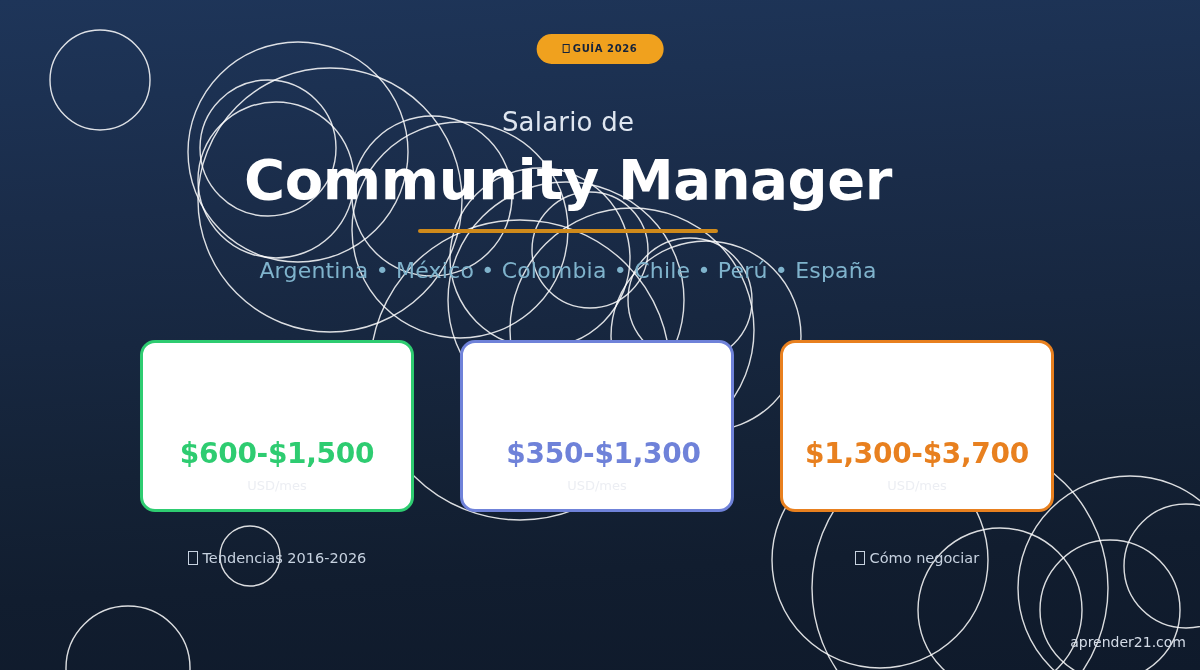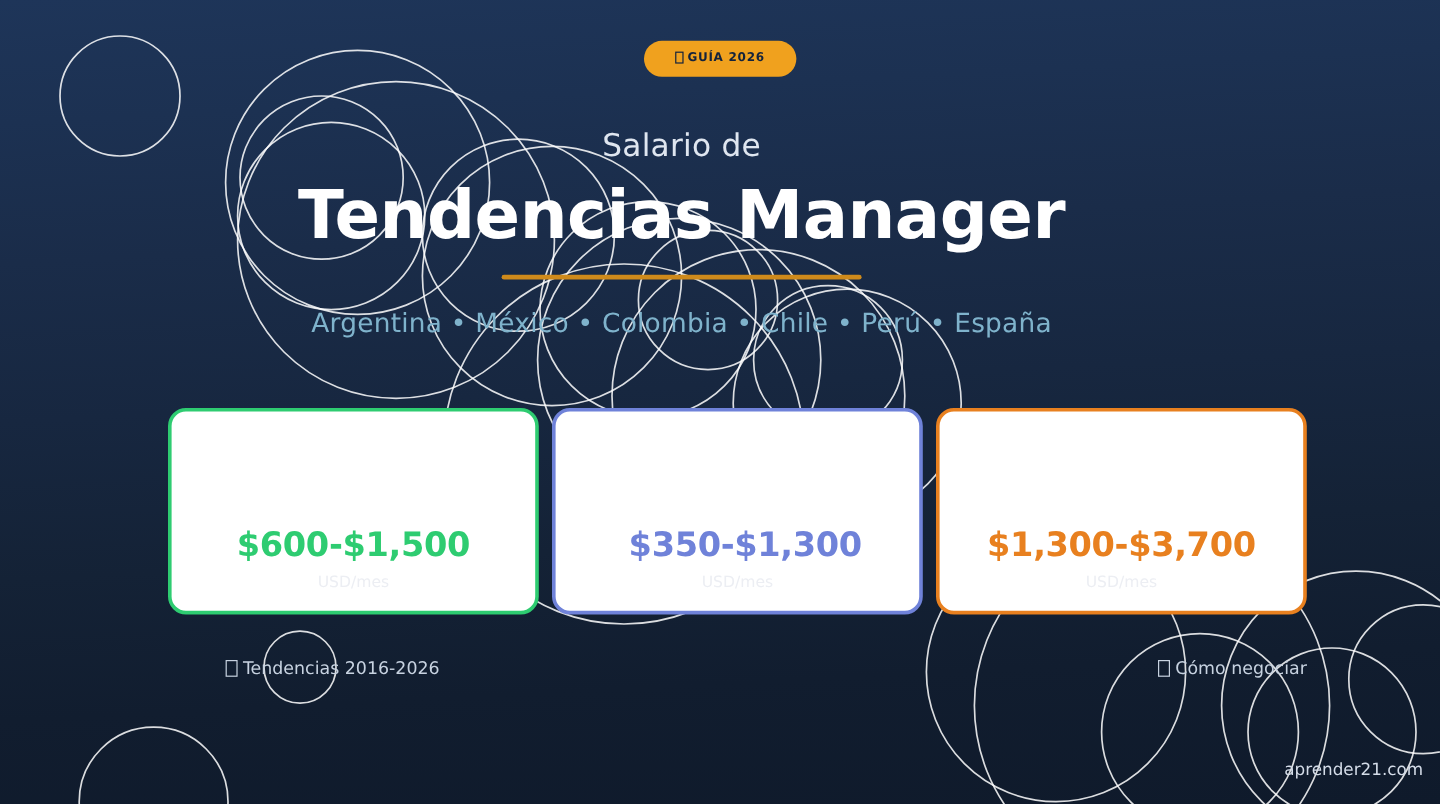--- a/index.html
+++ b/index.html
@@ -116,21 +116,21 @@
   .cards {
     position: absolute;
     left: 140px;
     top: 340px;
     width: 920px;
     height: 178px;
   }
   .card {
     position: absolute;
     top: 0;
-    width: 309px;
+    width: 274px;
     height: 172px;
     background: #ffffff;
     border-radius: 15px;
     box-sizing: border-box;
     border: 3px solid #ccc;
   }
   .card.c1 { left: 0px; border-color: #2ecc71; }
   .card.c2 { left: 320px; border-color: #6f82d9; }
   .card.c3 { left: 640px; border-color: #e8801f; }
 
@@ -171,21 +171,21 @@
     top: 0;
     width: 274px;
     text-align: center;
     color: #c7d2e0;
     font-size: 14.5px;
     line-height: 1.2;
     white-space: nowrap;
   }
   .caption.p1 { left: 0px; }
   .caption.p2 { left: 320px; }
-  .caption.p3 { left: 675px; text-align: right; }
+  .caption.p3 { left: 640px; }
 
   
   .watermark {
     position: absolute;
     right: 14px;
     bottom: 20px;
     color: #d4dce8;
     font-size: 14px;
     line-height: 1.1;
   }
@@ -219,21 +219,21 @@
     <circle cx="128" cy="668" r="62"></circle>
     <circle cx="250" cy="556" r="30"></circle>
   </svg>
 
   <div class="badge">
     <span class="tofu"></span><span>GUÍA 2026</span>
   </div>
 
   <div class="head-wrap">
     <div class="eyebrow">Salario de</div>
-    <div class="headline">Tendencias Manager</div>
+    <div class="headline">Community Manager</div>
     <div class="rule"></div>
     <div class="countries">Argentina • México • Colombia • Chile • Perú • España</div>
   </div>
 
   <div class="cards">
 
     <div class="card c1">
       <div class="card-inner">
         <div class="card-value">$600-$1,500</div>
         <div class="card-unit">USD/mes</div>

